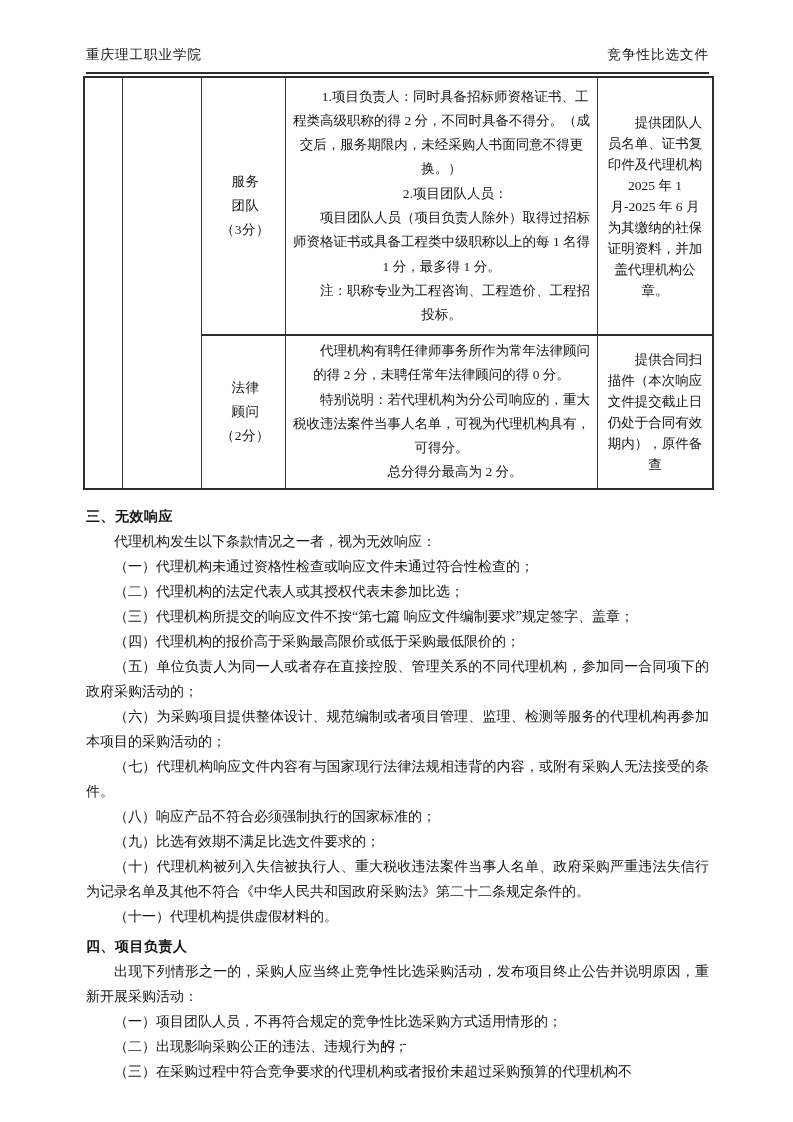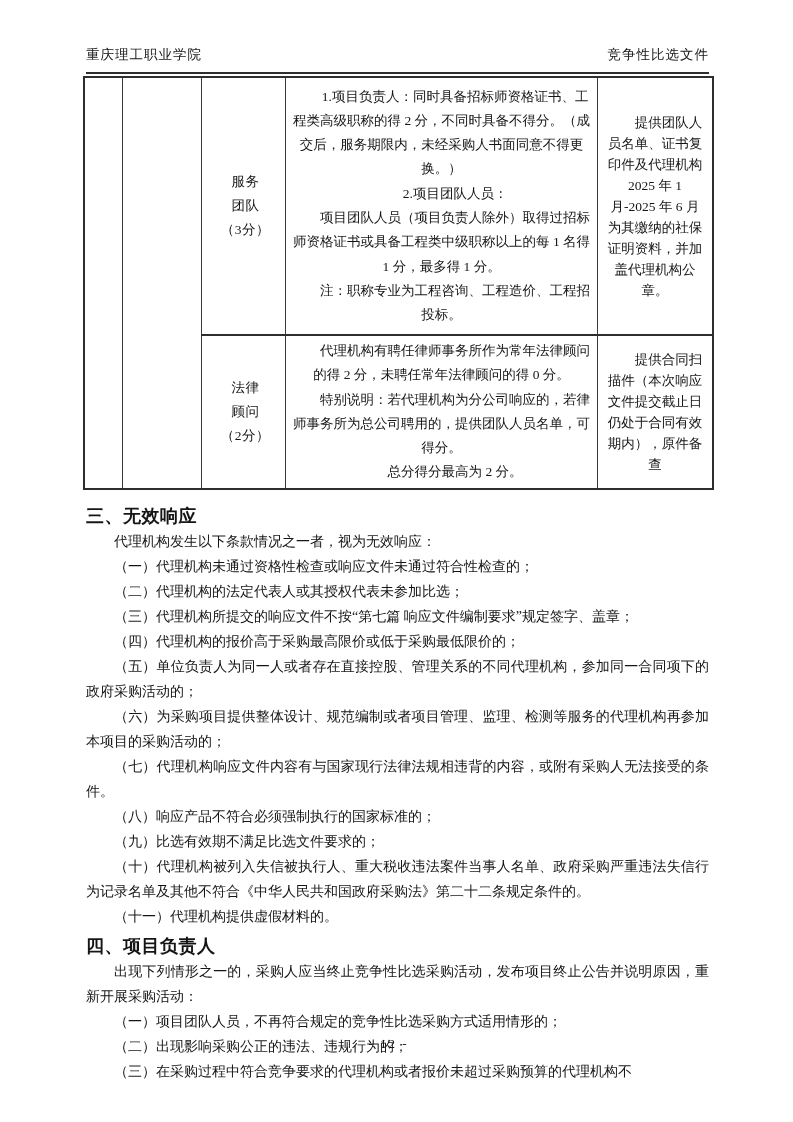--- a/index.html
+++ b/index.html
@@ -35,21 +35,21 @@
   tr.r2{height:126px;}
   td.lbl{padding-left:5px;line-height:24px;letter-spacing:.5px;}
   td.crit{padding:3px 6px;text-align:justify;line-height:24.3px;margin-top:39px;}
   td.crit p{margin:0;text-indent:2em;}
   td.evi{padding:2px 7px;text-align:justify;line-height:21px;}
   td.evi .evi-text{text-indent:2em;}
   
   .content{margin-top:13px;font-size:14px;line-height:25px;text-align:justify;}
   .sec-heading{
     font-family:"Liberation Sans","DejaVu Sans",sans-serif;
-    font-weight:bold;font-size:18px;letter-spacing:.5px;
+    font-weight:bold;font-size:14px;letter-spacing:.5px;
     margin:0;line-height:26px;
   }
   .sec{margin:0;}
   .sec + .sec{margin-top:4px;}
   .sec p.bpara{margin:0;text-indent:2em;}
   
   .pagenum{
     position:absolute;left:0;right:16px;top:1036px;
     text-align:center;font-size:13px;letter-spacing:2px;
   }
@@ -95,21 +95,21 @@
     </tr>
     <tr class="r2">
       <td class="lbl">
         <div>法律</div>
         <div>顾问</div>
         <div>（2分）</div>
       </td>
       <td class="crit">
 
       <p class="cpara">代理机构有聘任律师事务所作为常年法律顾问的得 2 分，未聘任常年法律顾问的得 0 分。</p>
-            <p class="cpara">特别说明：若代理机构为分公司响应的，若律师事务所为总公司聘用的，提供团队人员名单，可得分。</p>
+            <p class="cpara">特别说明：若代理机构为分公司响应的，重大税收违法案件当事人名单，可视为代理机构具有，可得分。</p>
             <p class="cpara">总分得分最高为 2 分。</p>
           </td>
       <td class="evi">
         <div class="evi-text">提供合同扫描件（本次响应文件提交截止日仍处于合同有效期内），原件备查</div>
       </td>
     </tr>
   </tbody>
     </table>
 
   <div class="content">

